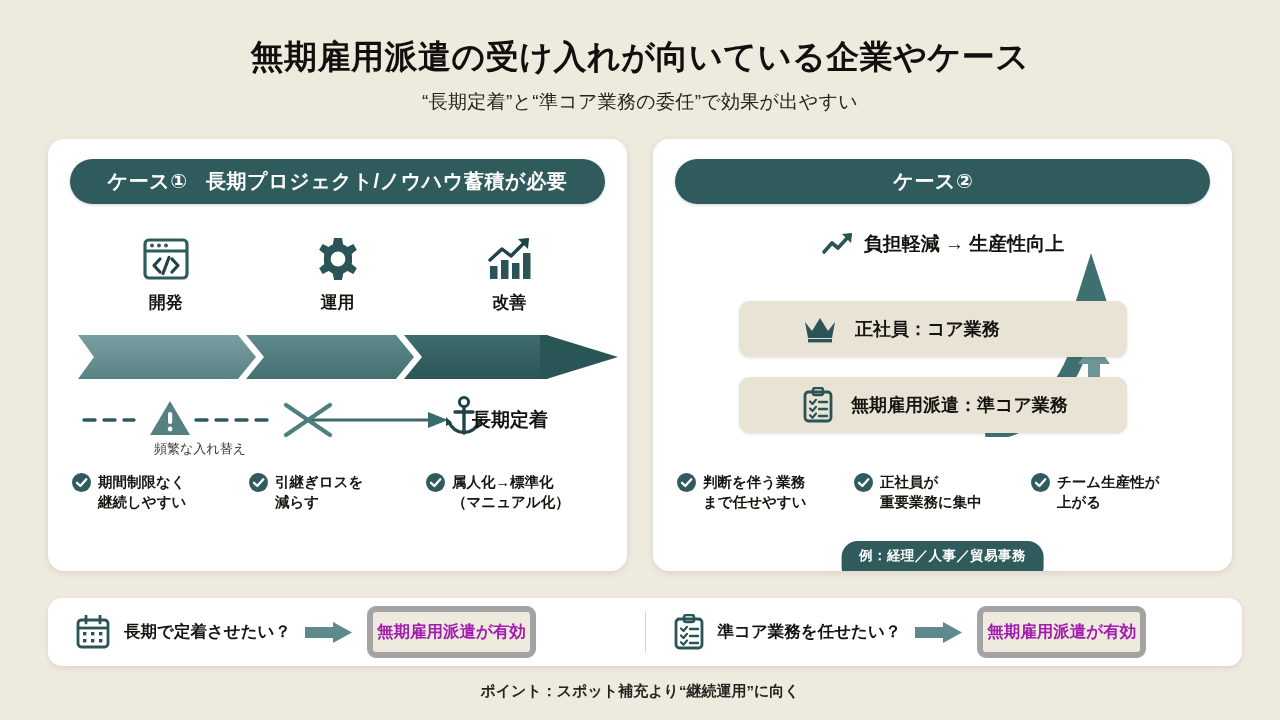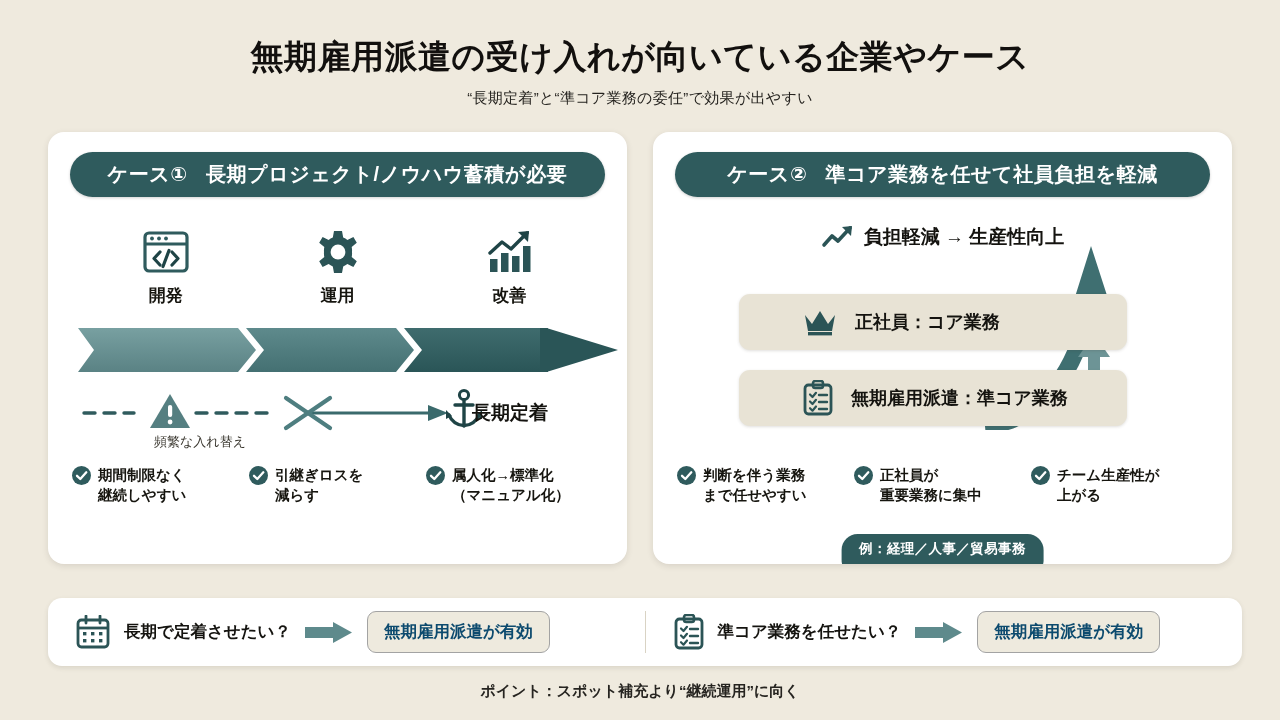--- a/index.html
+++ b/index.html
@@ -22,21 +22,21 @@
     text-align: center;
     font-size: 33px;
     font-weight: bold;
     letter-spacing: 0.5px;
     color: #12100e;
     padding-top: 38px;
     line-height: 1.15;
   }
   .page-subtitle {
     text-align: center;
-    font-size: 15px;
+    font-size: 19px;
     color: #25231f;
     margin-top: 13px;
     letter-spacing: 0.3px;
   }
 
   
   .panels {
     display: flex;
     gap: 26px;
     padding: 24px 48px 0 48px;
@@ -245,26 +245,26 @@
     background: #d9d3c4;
   }
   .bottom-q {
     font-size: 16.5px;
     font-weight: bold;
     color: #14130f;
   }
   .result-chip {
     background: #eeead d;
     background: #eeeade;
-    border: 1px solid #a3a3a3;
+    border: 6px solid #a3a3a3;
     border-radius: 9px;
-    padding: 9px 16px;
+    padding: 9px 4px;
     font-size: 16.5px;
     font-weight: bold;
-    color: #0c4a6e;
+    color: #a21caf;
     white-space: nowrap;
   }
 
   .footer-note {
     position: absolute;
     top: 682px;
     left: 0; right: 0;
     text-align: center;
     font-size: 15px;
     color: #262420;
@@ -422,21 +422,20 @@
 （マニュアル化）</span>
       </div>
     </div>
 
   </div>
 
   <div class="panel">
 
     <div class="case-pill">
       <span class="case-no">ケース②</span>
-      <span>準コア業務を任せて社員負担を軽減</span>
     </div>
 
     <div class="gain-row">
       <span>
         <svg width="34" height="26" viewBox="0 0 34 26">
           <path d="M3 21 L11 12 L17 17 L29 4" fill="none" stroke="#2b5456" stroke-width="3.6" stroke-linecap="round" stroke-linejoin="round"></path>
           <path d="M21 3 L31 2 L30 12 Z" fill="#2b5456"></path>
         </svg>
       </span>
       <span class="gain-text">負担軽減 → 生産性向上</span>

